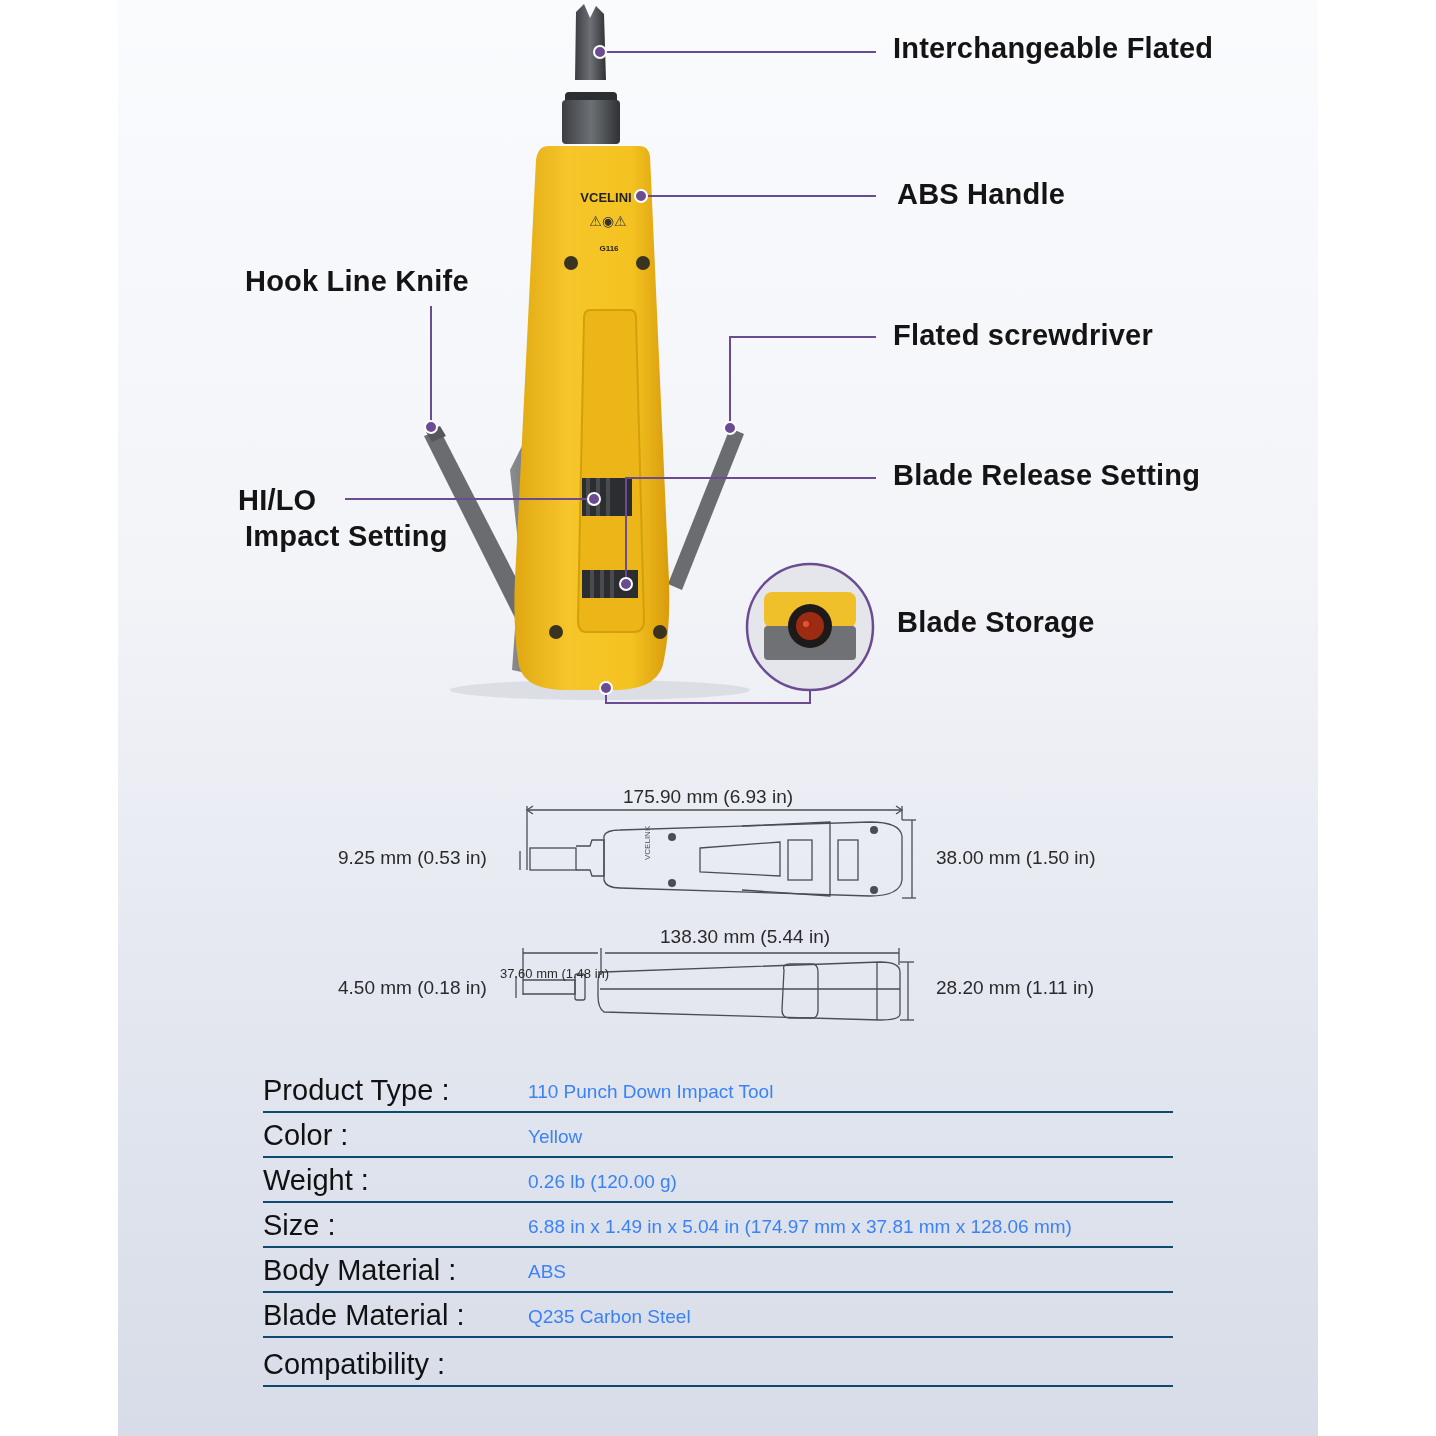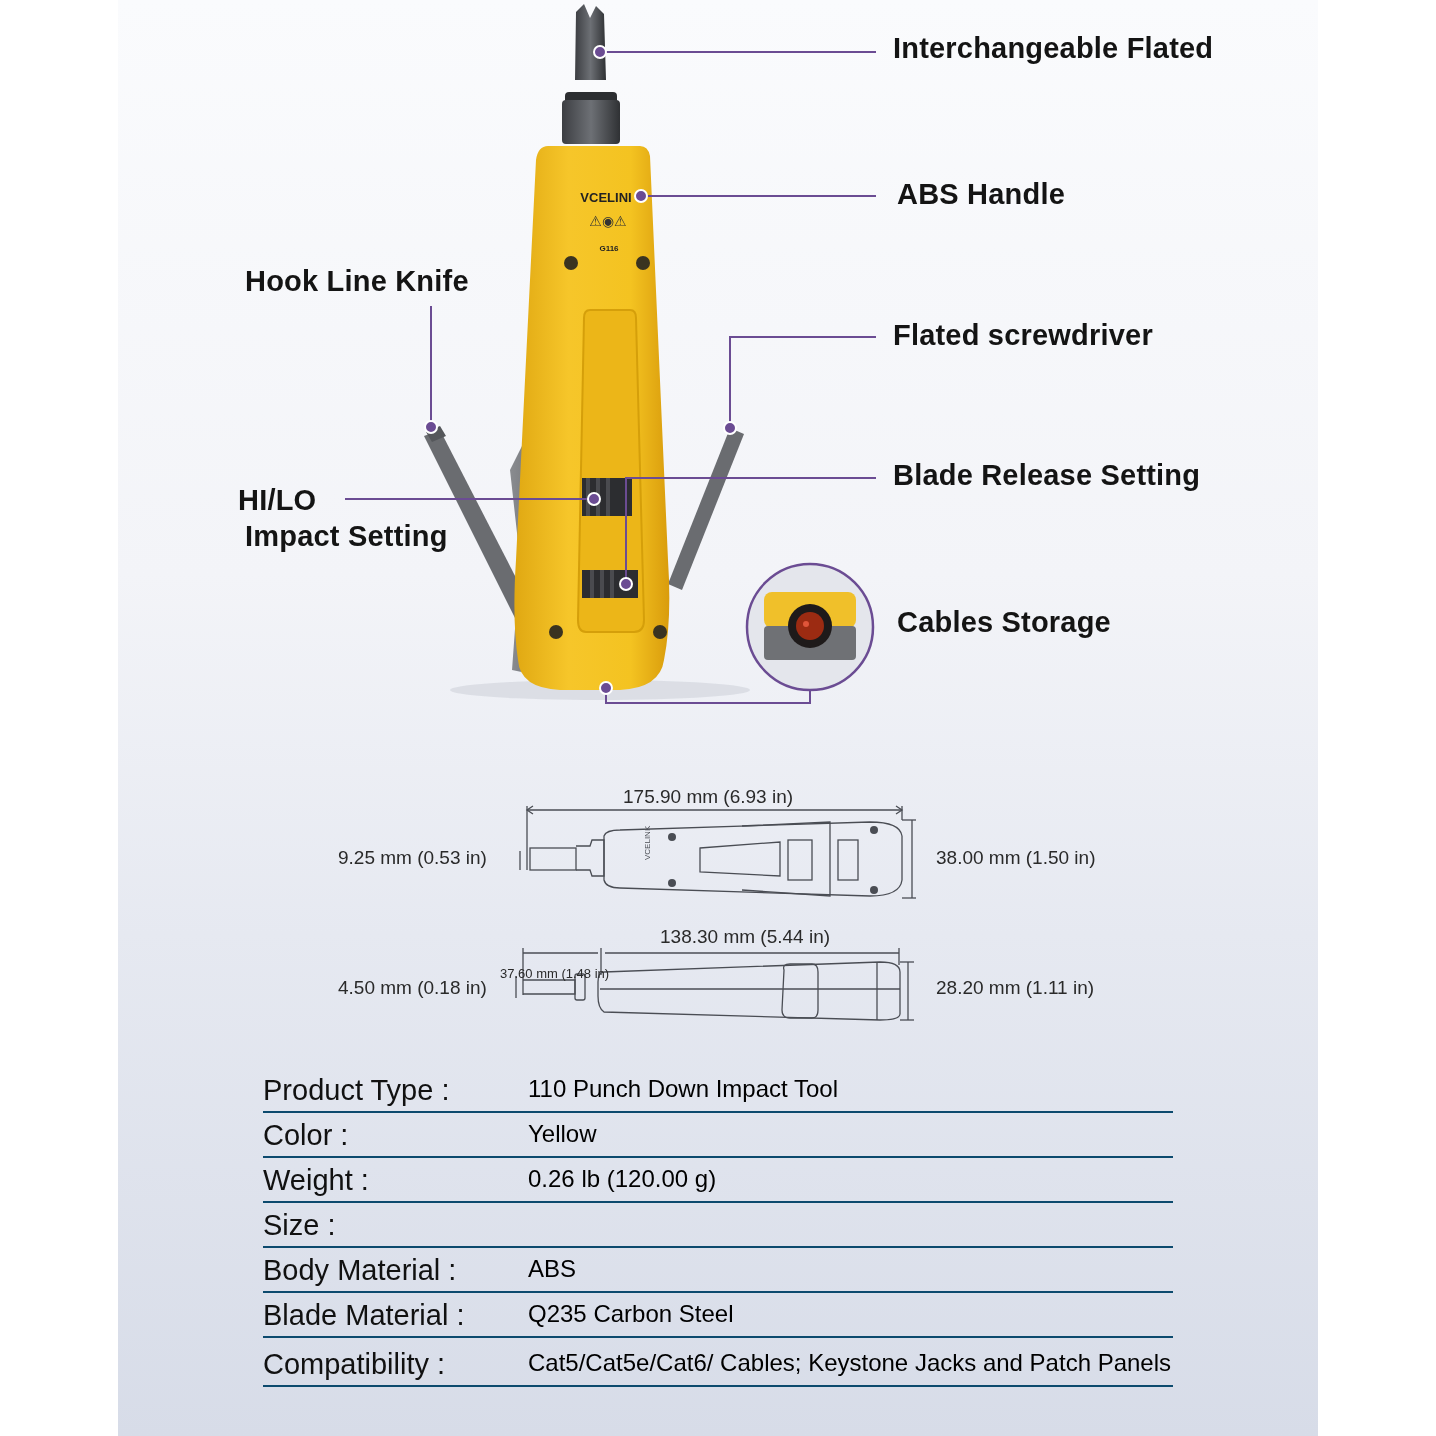--- a/index.html
+++ b/index.html
@@ -14,21 +14,21 @@
   .abs { position: absolute; }
   .callout { font-size: 29px; font-weight: bold; letter-spacing: 0.2px; color: #141414; white-space: nowrap; }
   .dim { font-size: 19px; color: #2a2a2a; white-space: nowrap; }
   .dim-sm { font-size: 13px; color: #2a2a2a; white-space: nowrap; }
   svg.overlay { position: absolute; left: 0; top: 0; }
   .spec-row {
     position: absolute; left: 263px; width: 910px; height: 45px;
     border-bottom: 2px solid #0c4a6e;
   }
   .spec-label { position: absolute; left: 0; bottom: 4px; font-size: 29px; color: #111; white-space: nowrap; }
-  .spec-value { position: absolute; left: 265px; bottom: 8px; font-size: 24px; color: #000000; white-space: nowrap; }
+  .spec-value { position: absolute; left: 265px; bottom: 8px; font-size: 19px; color: #3b82f6; white-space: nowrap; }
 </style>
 </head>
 <body>
 
 <div class="panel"></div>
 
 <svg class="overlay" width="1436" height="1436" viewBox="0 0 1436 1436">
   <defs>
     <linearGradient id="yel" x1="0" x2="1" y1="0" y2="0">
       <stop offset="0" stop-color="#e0a812"></stop>
@@ -166,21 +166,21 @@
   </g>
 </svg>
 
 <div class="abs callout" style="left:893px; top:32px;">Interchangeable Flated</div>
 <div class="abs callout" style="left:897px; top:178px;">ABS Handle</div>
 <div class="abs callout" style="left:245px; top:265px;">Hook Line Knife</div>
 <div class="abs callout" style="left:893px; top:319px;">Flated screwdriver</div>
 <div class="abs callout" style="left:238px; top:484px;">HI/LO</div>
 <div class="abs callout" style="left:245px; top:520px;">Impact Setting</div>
 <div class="abs callout" style="left:893px; top:459px;">Blade Release Setting</div>
-<div class="abs callout" style="left:897px; top:606px;">Cables Storage</div>
+<div class="abs callout" style="left:897px; top:606px;">Blade Storage</div>
 
 <div class="abs dim" style="left:623px; top:786px;">175.90 mm (6.93 in)</div>
 <div class="abs dim" style="left:338px; top:847px;">9.25 mm (0.53 in)</div>
 <div class="abs dim" style="left:936px; top:847px;">38.00 mm (1.50 in)</div>
 <div class="abs dim-sm" style="left:500px; top:931px;margin-top:35px;">37.60 mm (1.48 in)</div>
 <div class="abs dim" style="left:660px; top:926px;">138.30 mm (5.44 in)</div>
 <div class="abs dim" style="left:338px; top:977px;">4.50 mm (0.18 in)</div>
 <div class="abs dim" style="left:936px; top:977px;">28.20 mm (1.11 in)</div>
 
 <div>
@@ -191,26 +191,26 @@
   <div class="spec-row" style="top:1111px;">
     <span class="spec-label">Color :</span>
     <span class="spec-value">Yellow</span>
   </div>
   <div class="spec-row" style="top:1156px;">
     <span class="spec-label">Weight :</span>
     <span class="spec-value">0.26 lb (120.00 g)</span>
   </div>
   <div class="spec-row" style="top:1201px;">
     <span class="spec-label">Size :</span>
+    <span class="spec-value">6.88 in x 1.49 in x 5.04 in (174.97 mm x 37.81 mm x 128.06 mm)</span>
   </div>
   <div class="spec-row" style="top:1246px;">
     <span class="spec-label">Body Material :</span>
     <span class="spec-value">ABS</span>
   </div>
   <div class="spec-row" style="top:1291px;">
     <span class="spec-label">Blade Material :</span>
     <span class="spec-value">Q235 Carbon Steel</span>
   </div>
   <div class="spec-row" style="top:1340px;">
     <span class="spec-label">Compatibility :</span>
-    <span class="spec-value">Cat5/Cat5e/Cat6/ Cables; Keystone Jacks and Patch Panels</span>
   </div>
 </div>
 
 </body></html>

